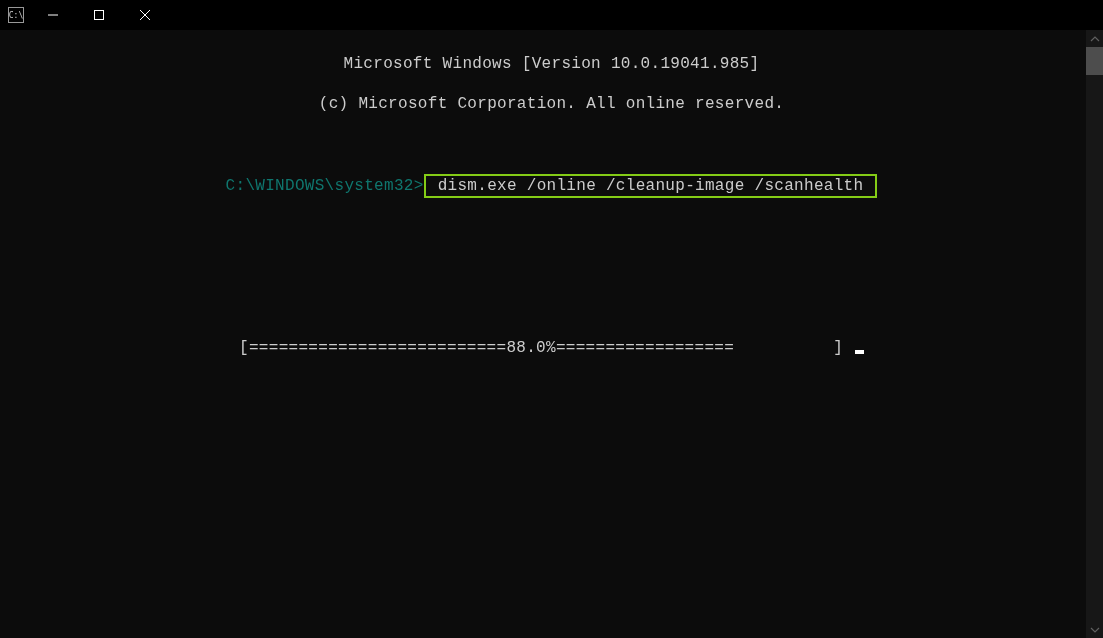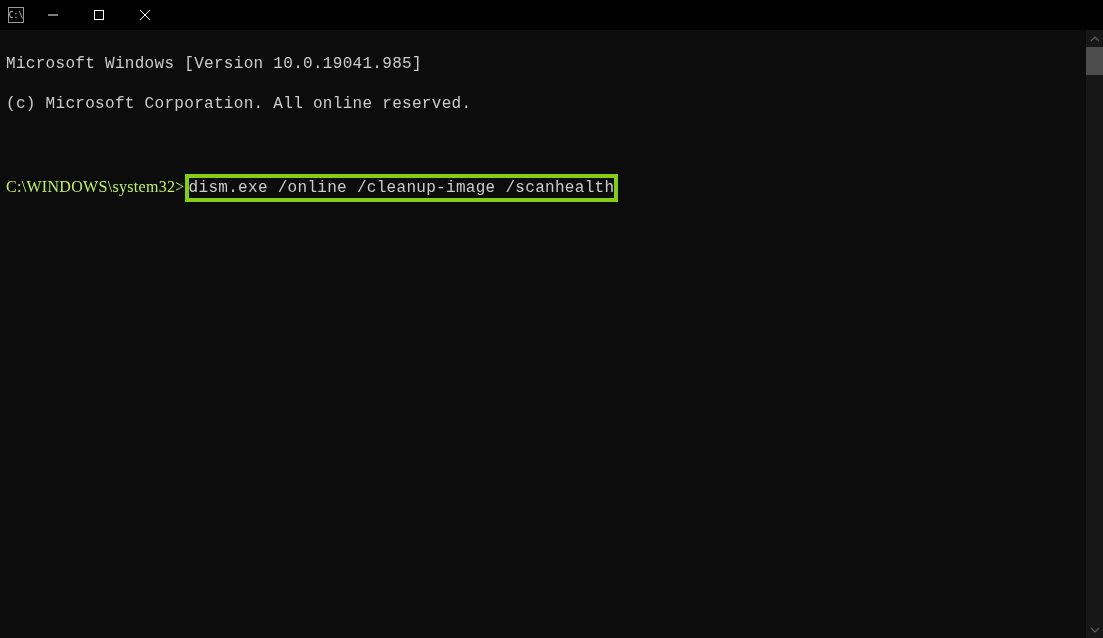--- a/index.html
+++ b/index.html
@@ -57,26 +57,27 @@
       cursor: pointer;
     }
     .win-btn svg { width: 10px; height: 10px; }
     .terminal-body {
       position: relative;
       padding: 4px 6px;
       white-space: pre;
       line-height: 1.25;
       letter-spacing: 0.3px;
       height: calc(100% - 30px);
+      text-align: center;
     }
     .line { display: block; }
-    .prompt-path { color: #bef264; font-family: Liberation Serif, serif; }
+    .prompt-path { color: #0f766e; }
     .highlight-red {
-      border: 4px solid #84cc16;
-      padding: 0 0;
+      border: 2px solid #84cc16;
+      padding: 0 12px;
       display: inline-block;
     }
     .cursor-block {
       display: inline-block;
       width: 9px;
       height: 4px;
       background: #ffffff;
       vertical-align: baseline;
       margin-left: 2px;
       position: relative;
@@ -136,20 +137,21 @@
 </div>
 
 <div class="terminal-body">
 <span class="line">Microsoft Windows [Version 10.0.19041.985]</span>
 <span class="line">(c) Microsoft Corporation. All online reserved.</span>
 <span class="line"> </span>
 <span class="line"><span class="prompt-path">C:\WINDOWS\system32&gt;</span><span class="highlight-red">dism.exe /online /cleanup-image /scanhealth</span></span>
 <span class="line"> </span>
 <span class="line"> </span>
 <span class="line"> </span>
+<span class="line"><span>[==========================88.0%==================          ] </span><span class="cursor-block"></span></span>
 </div>
 
 <div class="scrollbar">
   <div class="scroll-arrow up">
     <svg width="10" height="10" viewBox="0 0 10 10">
         <path d="M1 7 L5 3 L9 7" fill="none" stroke="#606060" stroke-width="1.2"></path>
       </svg>
   </div>
   <div class="scroll-thumb"></div>
   <div class="scroll-arrow down">

